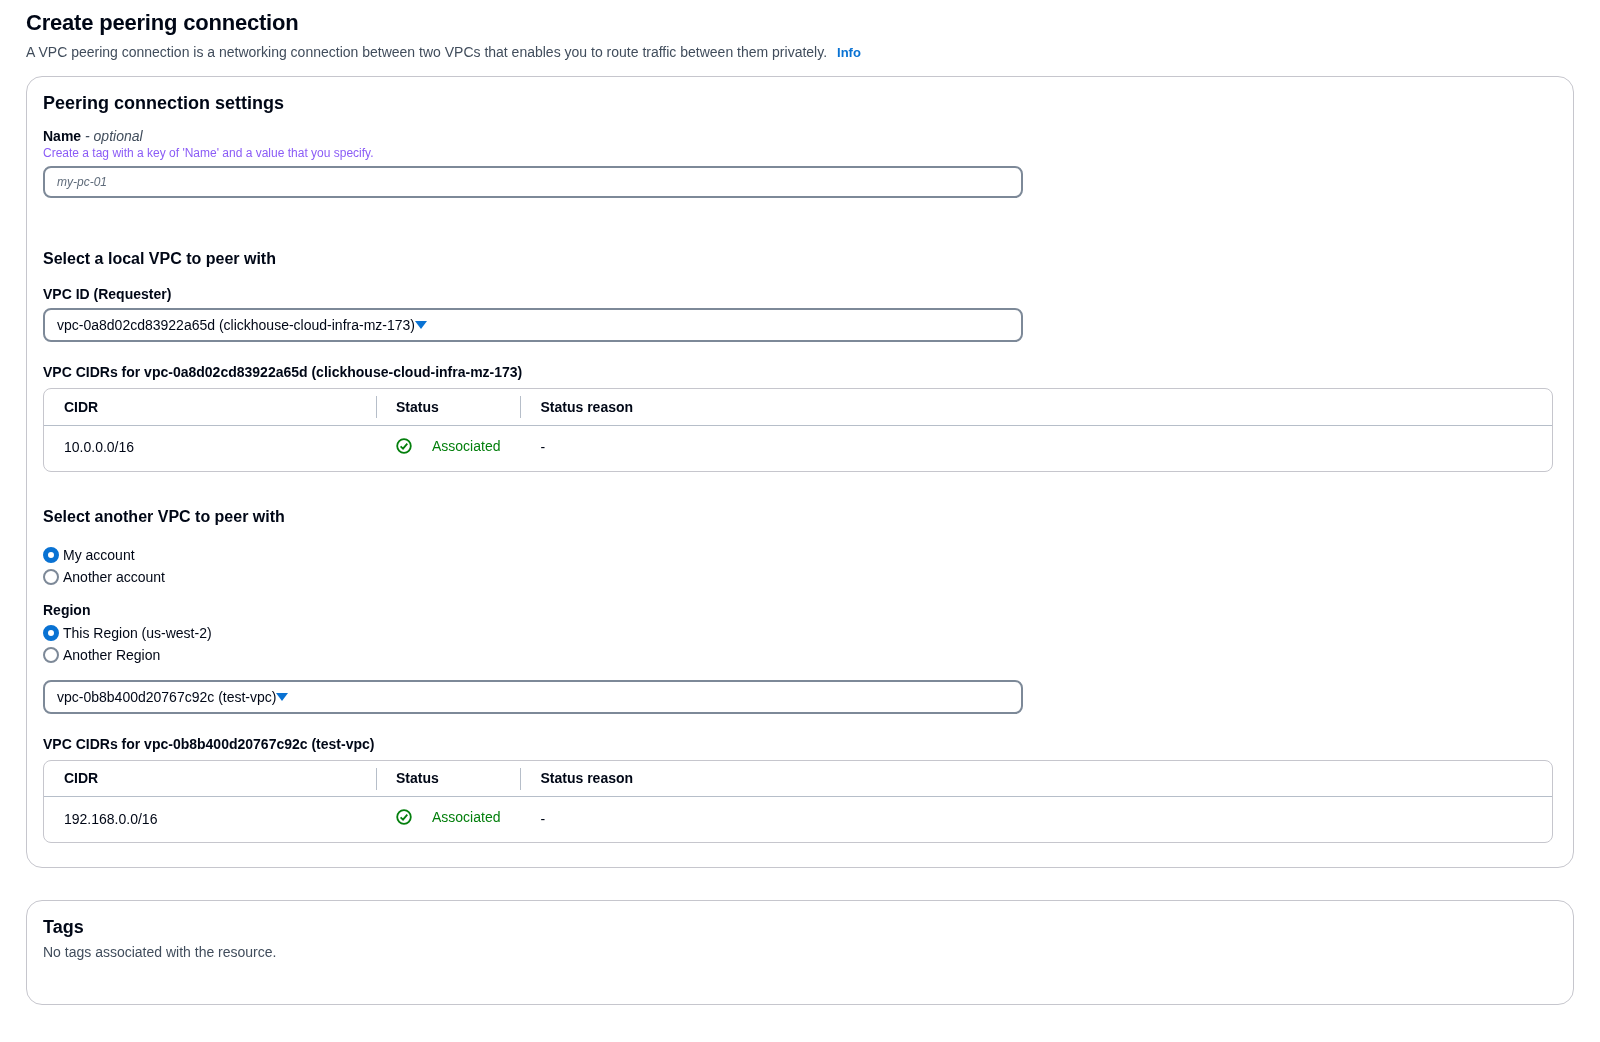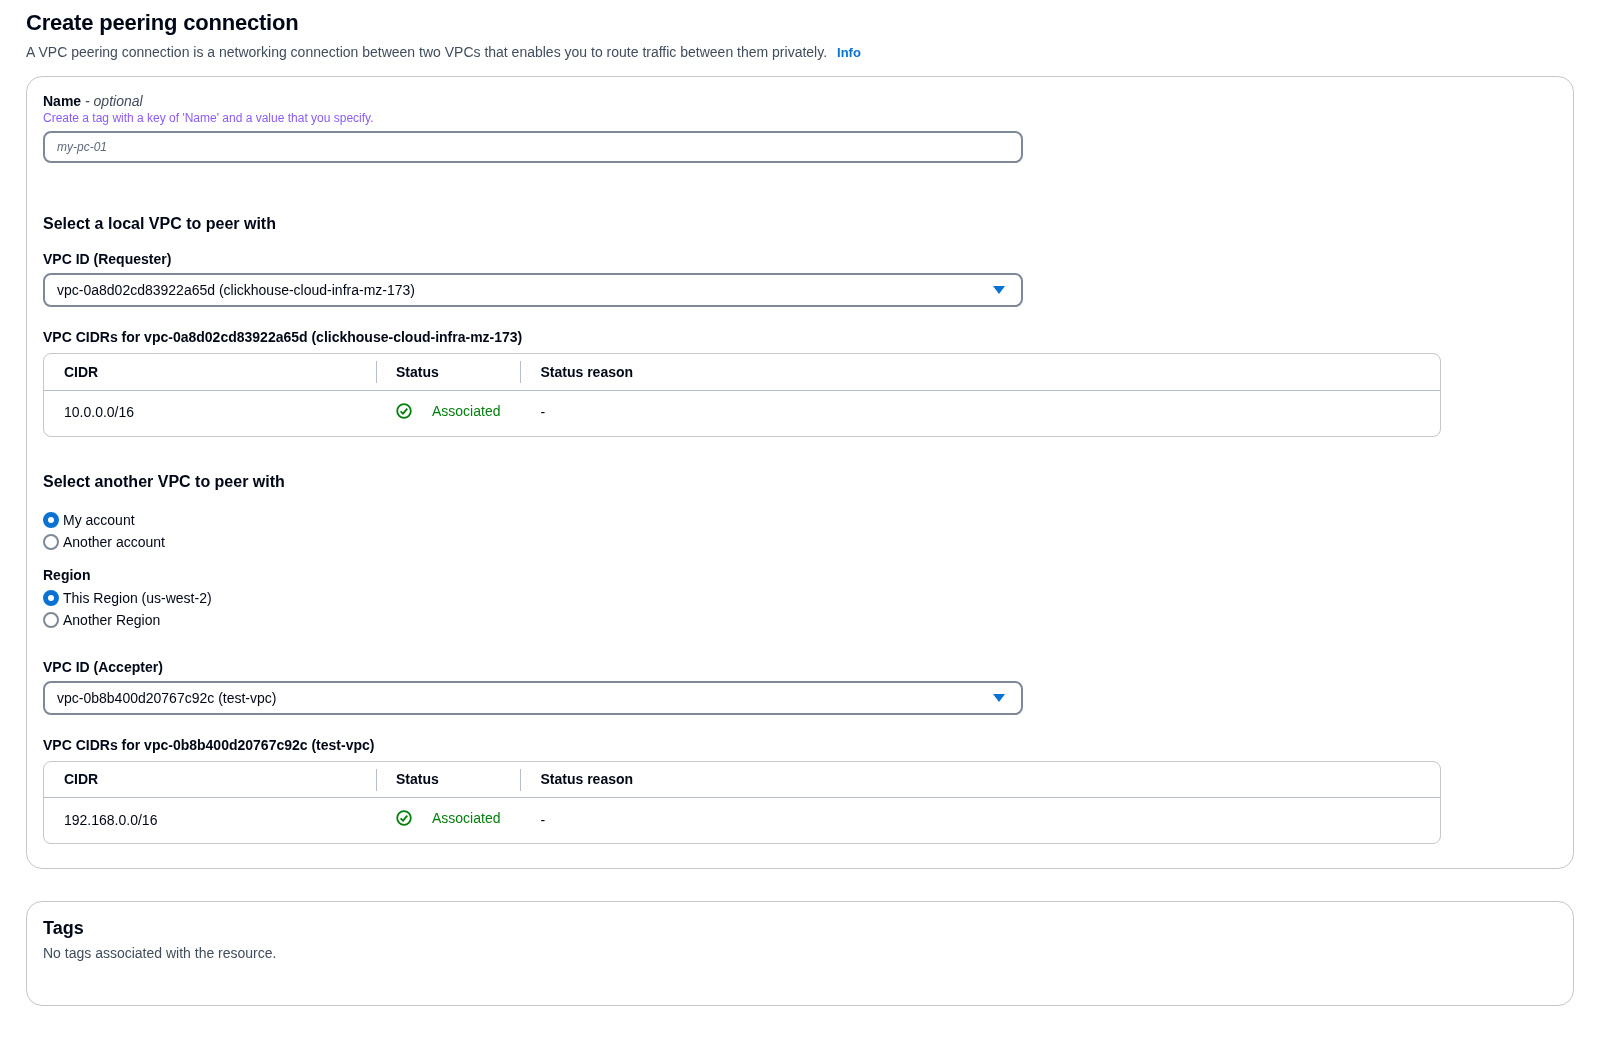--- a/index.html
+++ b/index.html
@@ -76,42 +76,41 @@
     margin: 30px 0 18px 0;
   }
   .select-box {
     width: 980px;
     height: 32px;
     border: 2px solid #7d8998;
     border-radius: 8px;
     padding: 15px 12px;
     display: flex;
     align-items: center;
-    justify-content: space-between;
     cursor: pointer;
     background: #fff;
     margin-bottom: 22px;
   }
   .select-value { font-size: 14px; color: #000716; }
   .caret-down {
     width: 0; height: 0;
     border-left: 6px solid transparent;
     border-right: 6px solid transparent;
     border-top: 8px solid #0972d3;
     margin-right: 4px;
   }
   .table-title {
     font-size: 14px;
     font-weight: 700;
     margin-bottom: 8px;
   }
   .cidr-table-wrap {
     border: 1px solid #c6c6cd;
     border-radius: 8px;
-    width: 1398px;
+    width: 1510px;
     overflow: hidden;
     background: #fff;
   }
   table.cidr-table { border-collapse: collapse; width: 100%; }
   table.cidr-table th {
     text-align: left;
     font-size: 14px;
     font-weight: 700;
     color: #000716;
     padding: 8px 20px 8px 20px;
@@ -165,20 +164,21 @@
   .mb22 { margin-bottom: 22px; }
   .mt28 { margin-top: 28px; }
 </style>
 </head>
 <body>
 
 <h1 class="page-title">Create peering connection</h1>
 <div class="page-desc"><span>A VPC peering connection is a networking connection between two VPCs that enables you to route traffic between them privately.</span><a class="info-link">Info</a></div>
 
 <div class="card">
+  <h2 class="card-title">Peering connection settings</h2>
 
   <div class="field-label">
     <span>Name</span>
     <span class="optional-suffix">- optional</span>
   </div>
   <div class="helper-text">Create a tag with a key of 'Name' and a value that you specify.</div>
   <input class="text-input mb22" type="text" placeholder="my-pc-01" style="">
 
   <h3 class="section-heading">Select a local VPC to peer with</h3>
 
@@ -234,21 +234,20 @@
     <div class="radio-row">
       <span class="radio-circle checked"></span>
       <span class="radio-label">This Region (us-west-2)</span>
     </div>
     <div class="radio-row">
       <span class="radio-circle"></span>
       <span class="radio-label">Another Region</span>
     </div>
   </div>
 
-  <div class="field-label mt28" style="margin-bottom:6px">VPC ID (Accepter)</div>
   <div class="select-box">
     <span class="select-value">vpc-0b8b400d20767c92c (test-vpc)</span>
     <span class="caret-down"></span>
   </div>
 
   <div class="table-title">VPC CIDRs for vpc-0b8b400d20767c92c (test-vpc)</div>
   <div class="cidr-table-wrap">
     <table class="cidr-table">
       <thead>
         <tr>

